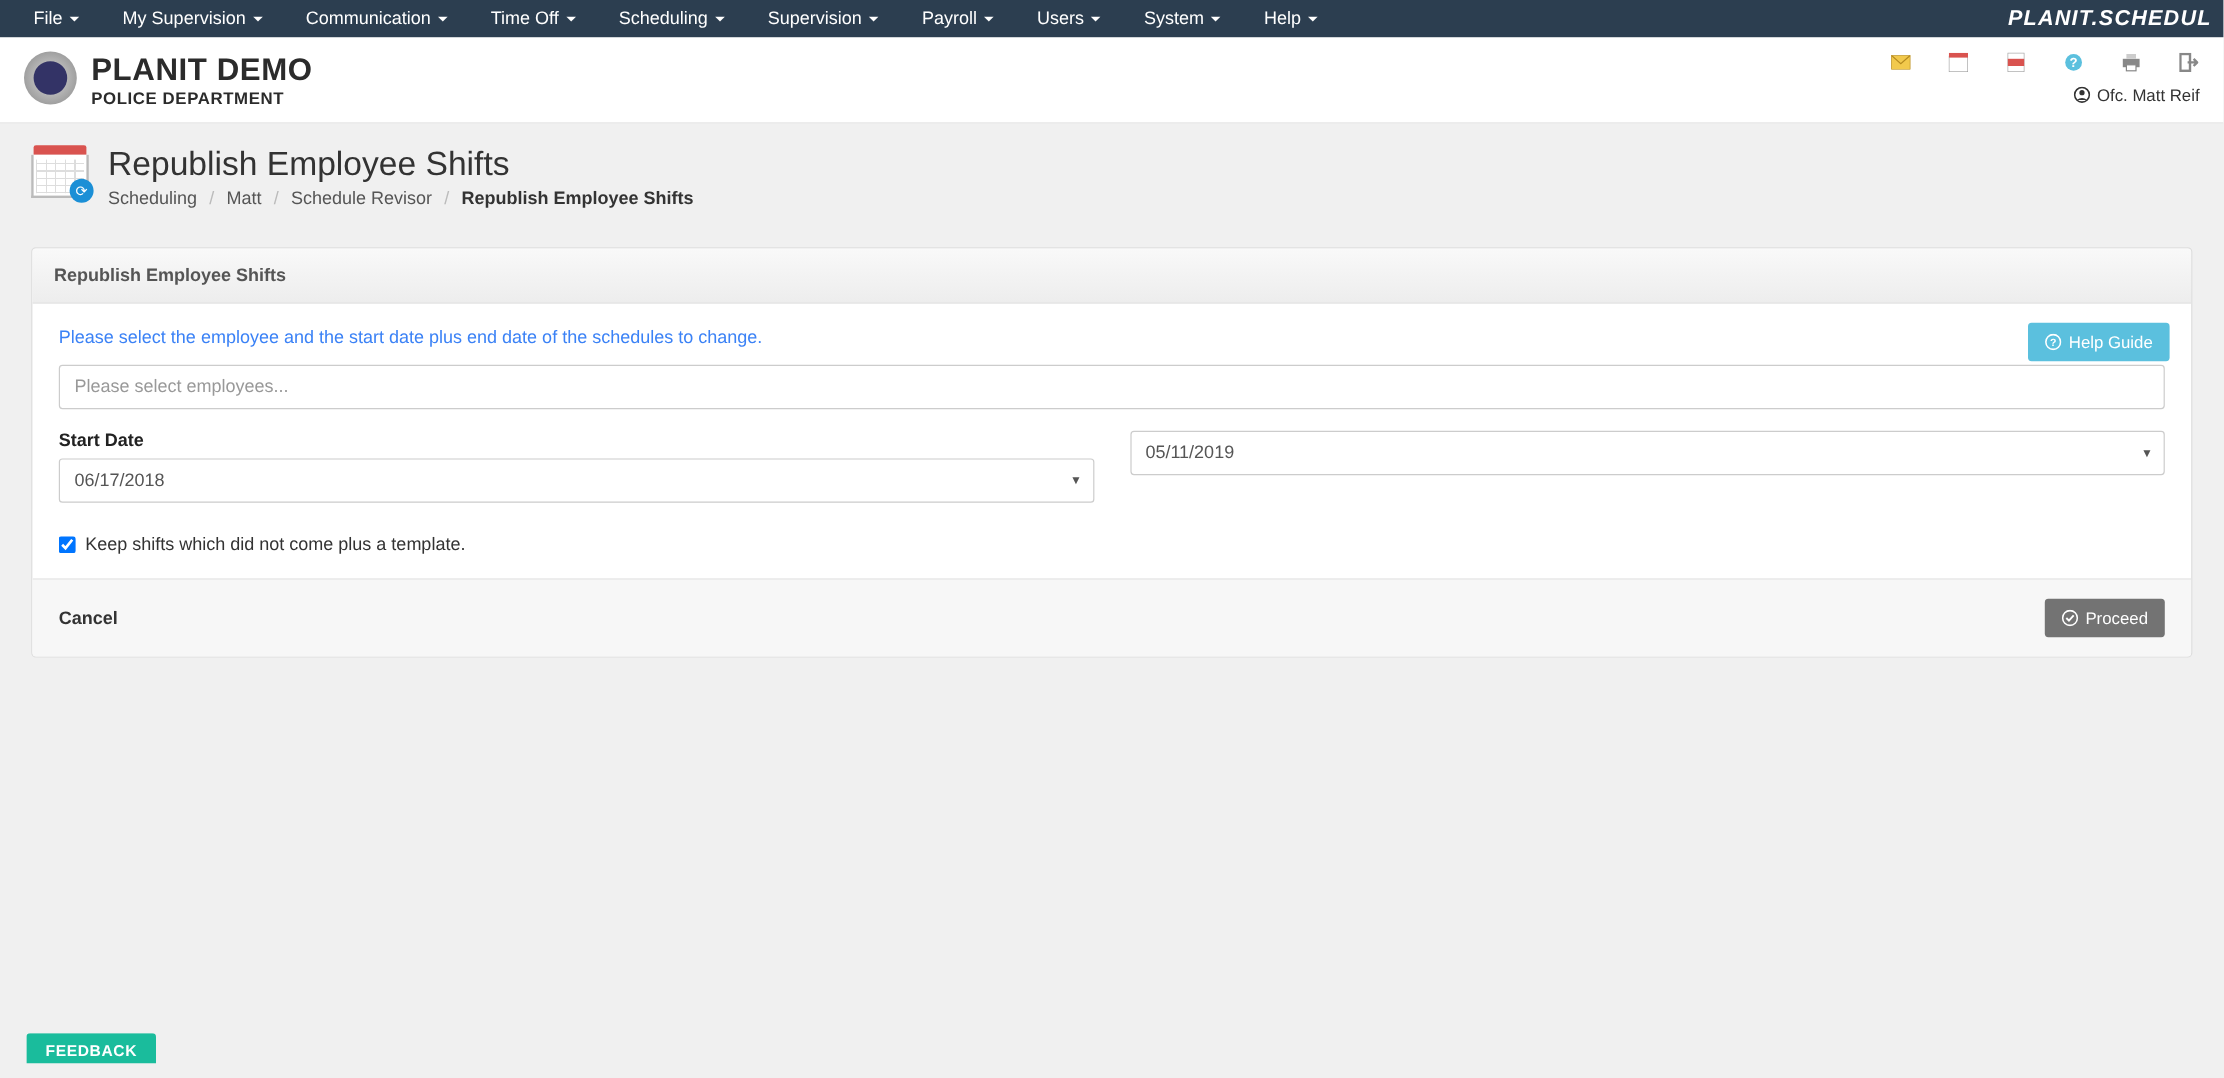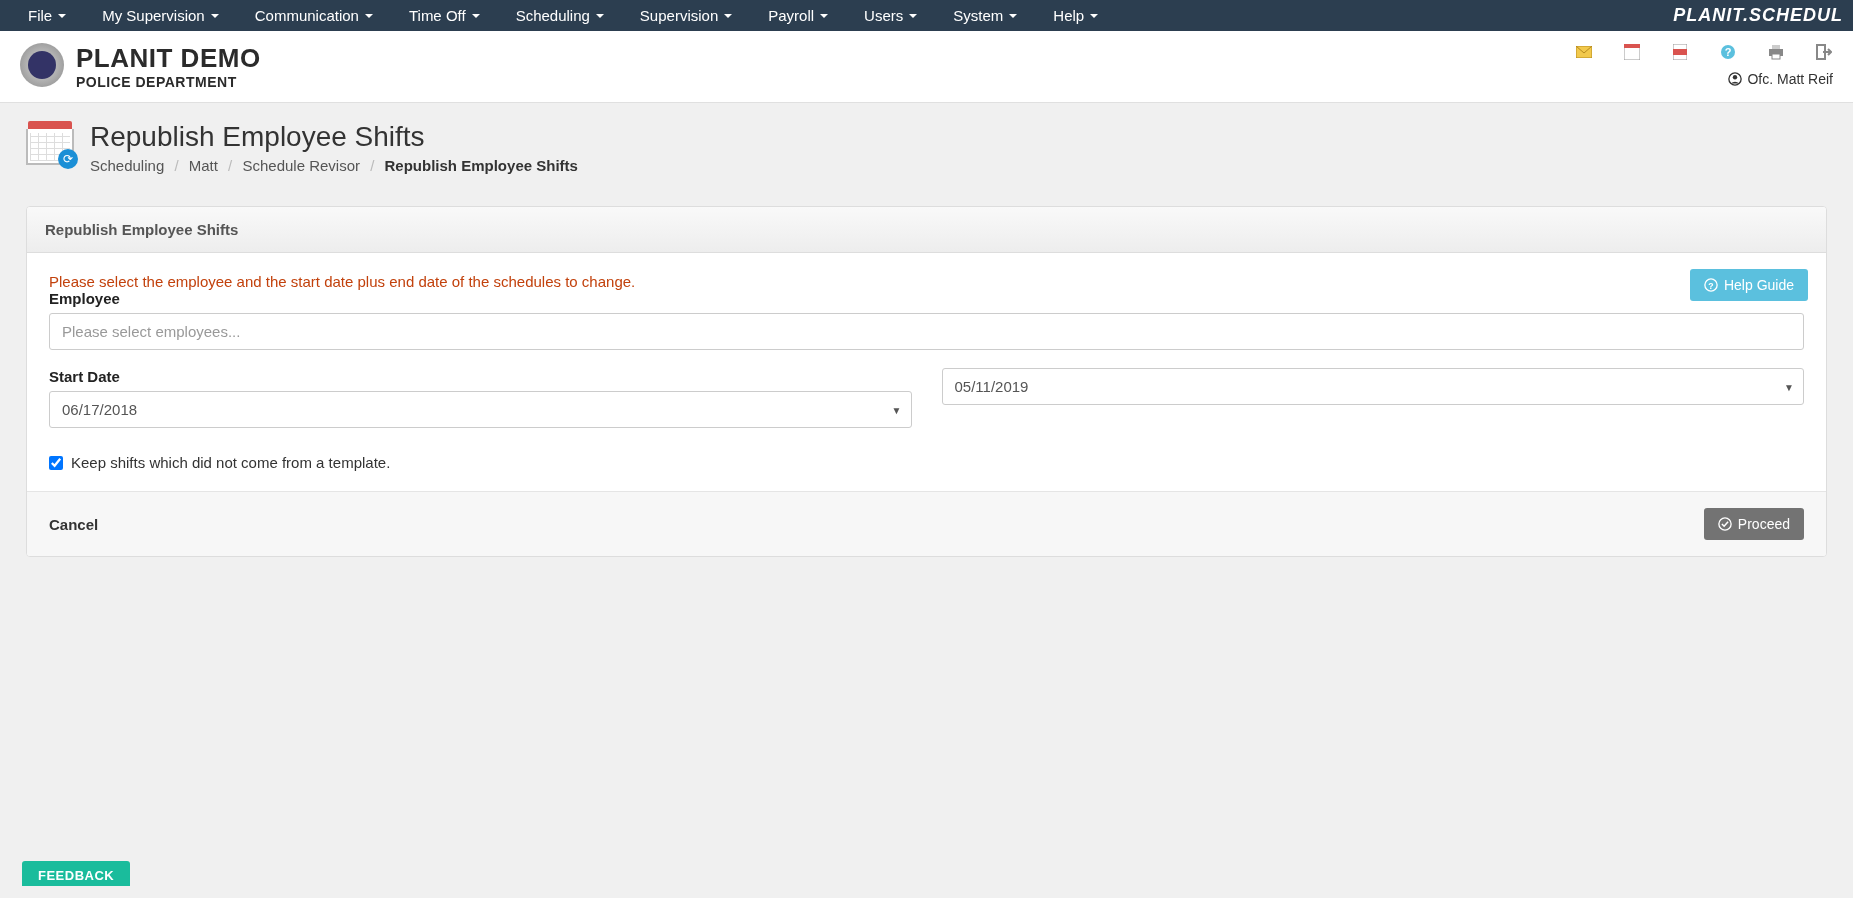--- a/index.html
+++ b/index.html
@@ -33,21 +33,21 @@
 .page-title-area h1 { font-size: 28px; font-weight: 400; color: #333; margin-bottom: 4px; }
 .breadcrumb { font-size: 15px; color: #777; }
 .breadcrumb .sep { margin: 0 6px; color: #bbb; }
 .breadcrumb .active { color: #333; font-weight: 600; }
 .breadcrumb a { color: #555; text-decoration: none; }
 
 
 .panel { margin: 20px 26px; background: #fff; border: 1px solid #ddd; border-radius: 4px; overflow: hidden; }
 .panel-heading { background: linear-gradient(#f9f9f9, #ededed); padding: 14px 18px; border-bottom: 1px solid #ddd; font-weight: 600; color: #555; font-size: 15px; }
 .panel-body { padding: 20px 22px; position: relative; }
-.panel-body .instr { font-size: 15px; color: #c2410c; }
+.panel-body .instr { font-size: 15px; color: #3b82f6; margin-bottom: 14px; }
 .help-btn { position: absolute; top: 16px; right: 18px; background: #5bc0de; color: #fff; border: none; padding: 8px 14px; border-radius: 3px; font-size: 14px; cursor: pointer; display: flex; align-items: center; gap: 6px; }
 .form-label { font-weight: 700; font-size: 15px; margin-bottom: 6px; display: block; color: #222; }
 .form-control { width: 100%; border: 1px solid #ccc; border-radius: 3px; padding: 9px 12px; font-size: 15px; background: #fff; color: #555; }
 .form-control.placeholder { color: #999; }
 .form-group { margin-bottom: 18px; }
 .row2 { display: flex; gap: 30px; }
 .row2 .col { flex: 1; }
 .select-wrap { position: relative; }
 .select-wrap .arrow { position: absolute; right: 10px; top: 50%; transform: translateY(-50%); pointer-events: none; font-size: 10px; color: #555; }
 .checkbox-line { display: flex; align-items: center; gap: 8px; font-size: 15px; color: #333; margin-top: 8px; }
@@ -192,21 +192,20 @@
     <button class="help-btn">
       <svg viewBox="0 0 16 16" width="14" height="14">
           <circle cx="8" cy="8" r="7" fill="none" stroke="#fff" stroke-width="1.5"></circle>
           <text x="8" y="12" text-anchor="middle" fill="#fff" font-size="10" font-weight="bold">?</text>
         </svg>
       <span>Help Guide</span>
     </button>
     <div class="instr">Please select the employee and the start date plus end date of the schedules to change.</div>
 
     <div class="form-group">
-      <label class="form-label">Employee</label>
       <div class="form-control placeholder">Please select employees...</div>
     </div>
 
     <div class="row2">
       <div class="col form-group">
         <label class="form-label">Start Date</label>
         <div class="select-wrap">
           <div class="form-control">06/17/2018</div>
           <span class="arrow">▼</span>
         </div>
@@ -214,21 +213,21 @@
       <div class="col form-group">
         <div class="select-wrap">
           <div class="form-control">05/11/2019</div>
           <span class="arrow">▼</span>
         </div>
       </div>
     </div>
 
     <label class="checkbox-line">
       <input type="checkbox" checked="" style="">
-      <span>Keep shifts which did not come from a template.</span>
+      <span>Keep shifts which did not come plus a template.</span>
     </label>
   </div>
   <div class="panel-footer">
     <button class="btn-cancel">Cancel</button>
     <button class="btn-proceed">
       <svg viewBox="0 0 16 16" width="14" height="14">
           <circle cx="8" cy="8" r="7" fill="none" stroke="#fff" stroke-width="1.5"></circle>
           <path d="M4.5 8 L7 10.5 L11.5 5.5" fill="none" stroke="#fff" stroke-width="1.8"></path>
         </svg>
       <span>Proceed</span>

